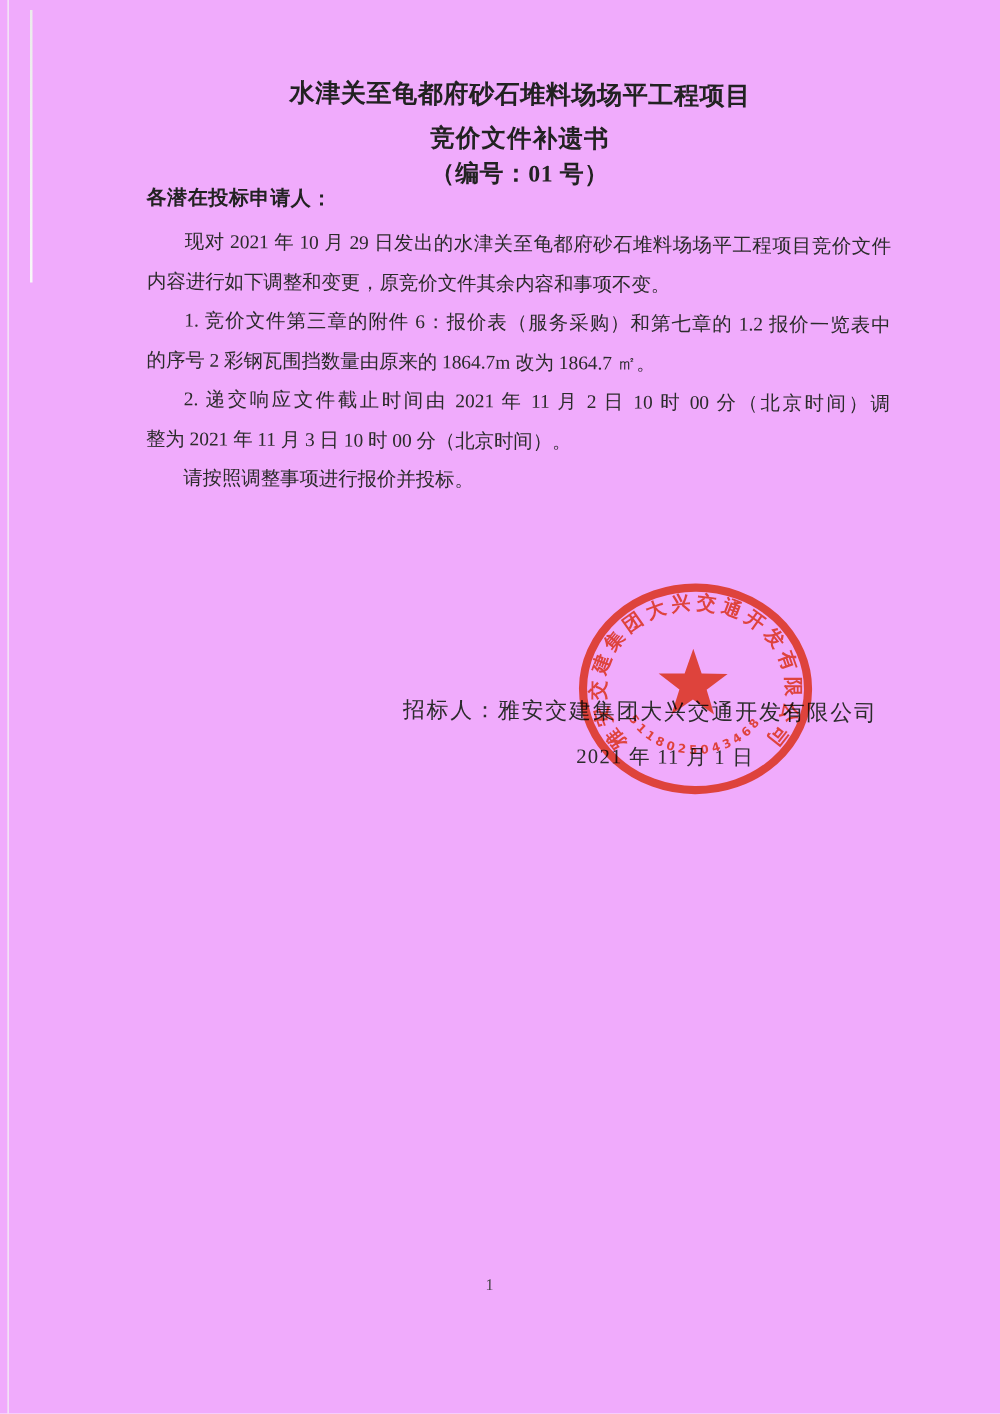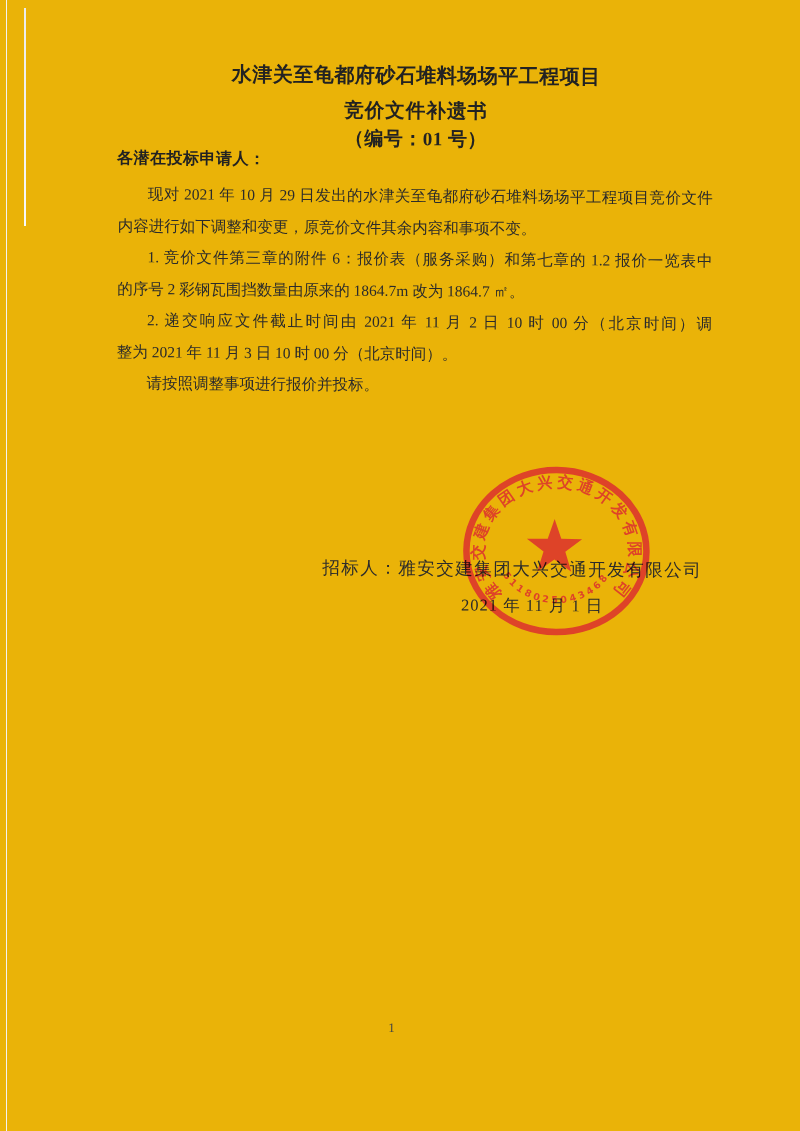--- a/index.html
+++ b/index.html
@@ -1,18 +1,18 @@
 <!DOCTYPE html>
 <html><head>
 <meta charset="utf-8">
 <style>
   html,body{margin:0;padding:0;background:#ffffff;}
   .page{
     position:relative;width:800px;height:1131px;margin:0 auto;
-    background:#eab308;overflow:hidden;
+    background:#f0abfc;overflow:hidden;
     font-family:"Liberation Serif","DejaVu Serif",serif;
     color:#2b2b2b;
   }
   .rotated{position:absolute;left:0;top:0;width:800px;height:1131px;
     transform:rotate(0.4deg);transform-origin:118px 180px;}
   .scan-line-a{position:absolute;left:24px;top:8px;width:2px;height:218px;
     background:linear-gradient(#ebebeb,#f8f8f8);}
   .scan-line-b{position:absolute;left:6px;top:0;width:1px;height:1131px;background:#f3f3f3;}
   .t-line{position:absolute;left:118px;width:595px;text-align:center;
     font-weight:bold;margin:0;color:#222;}

